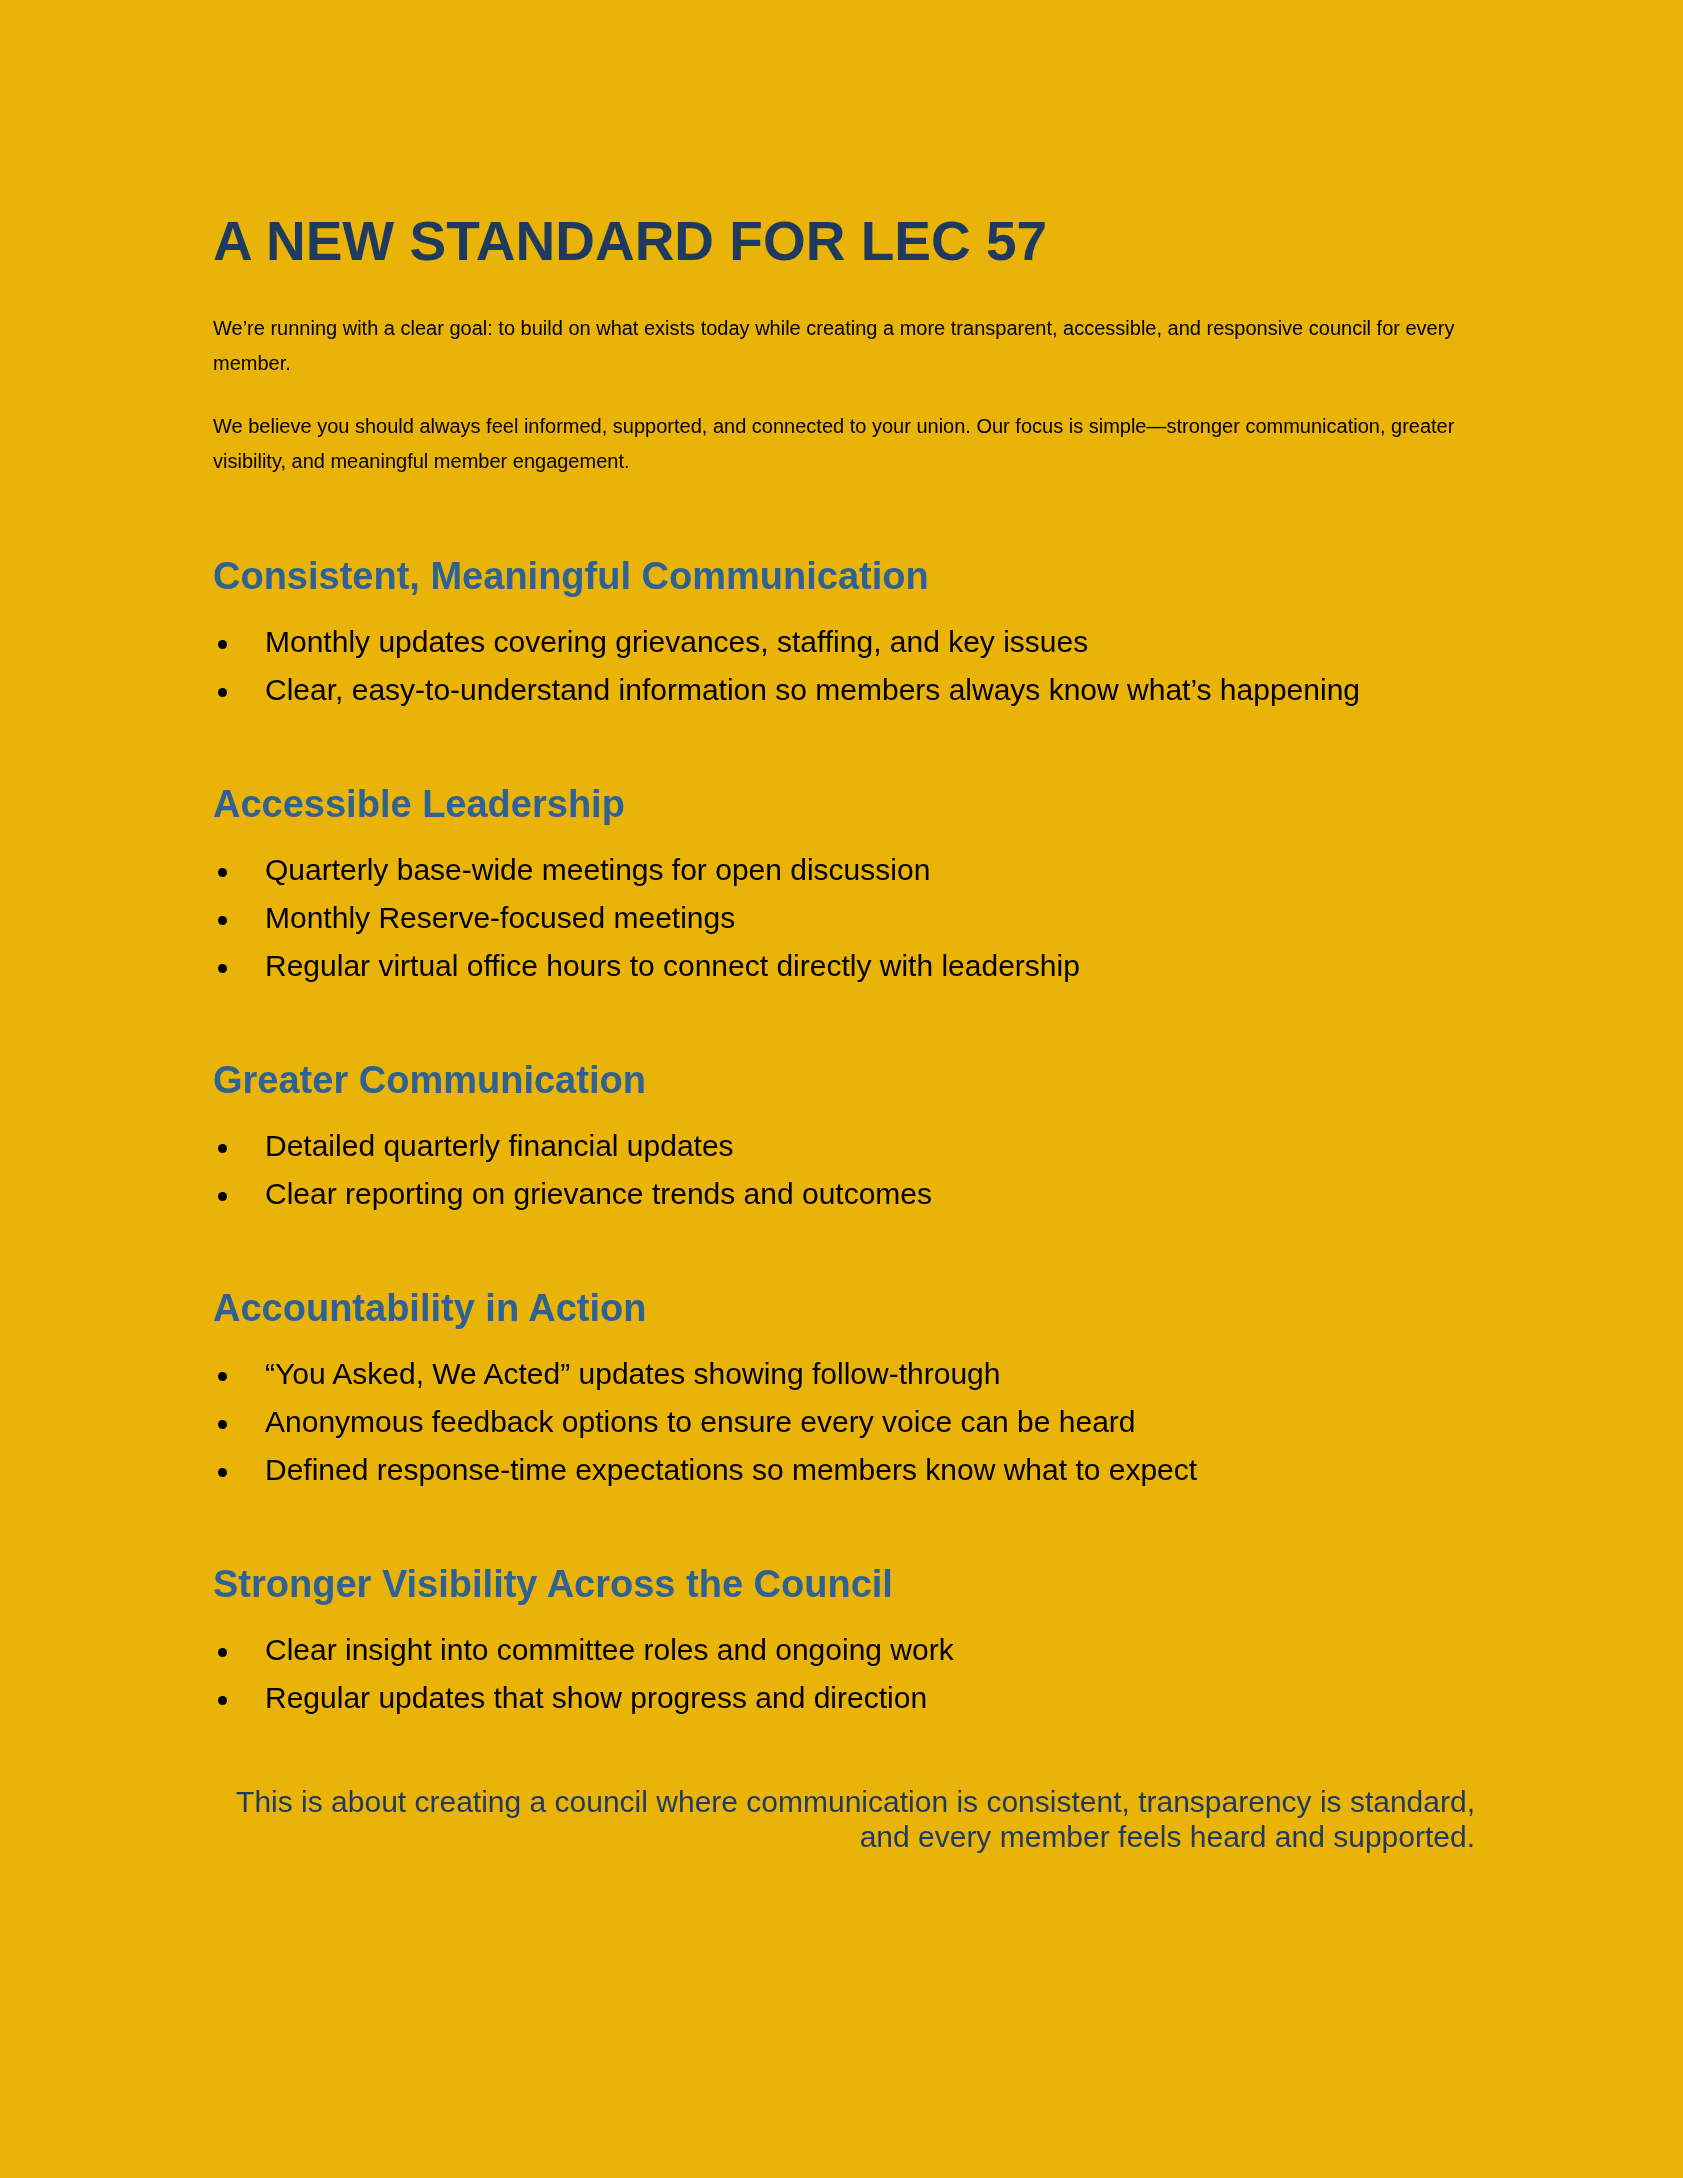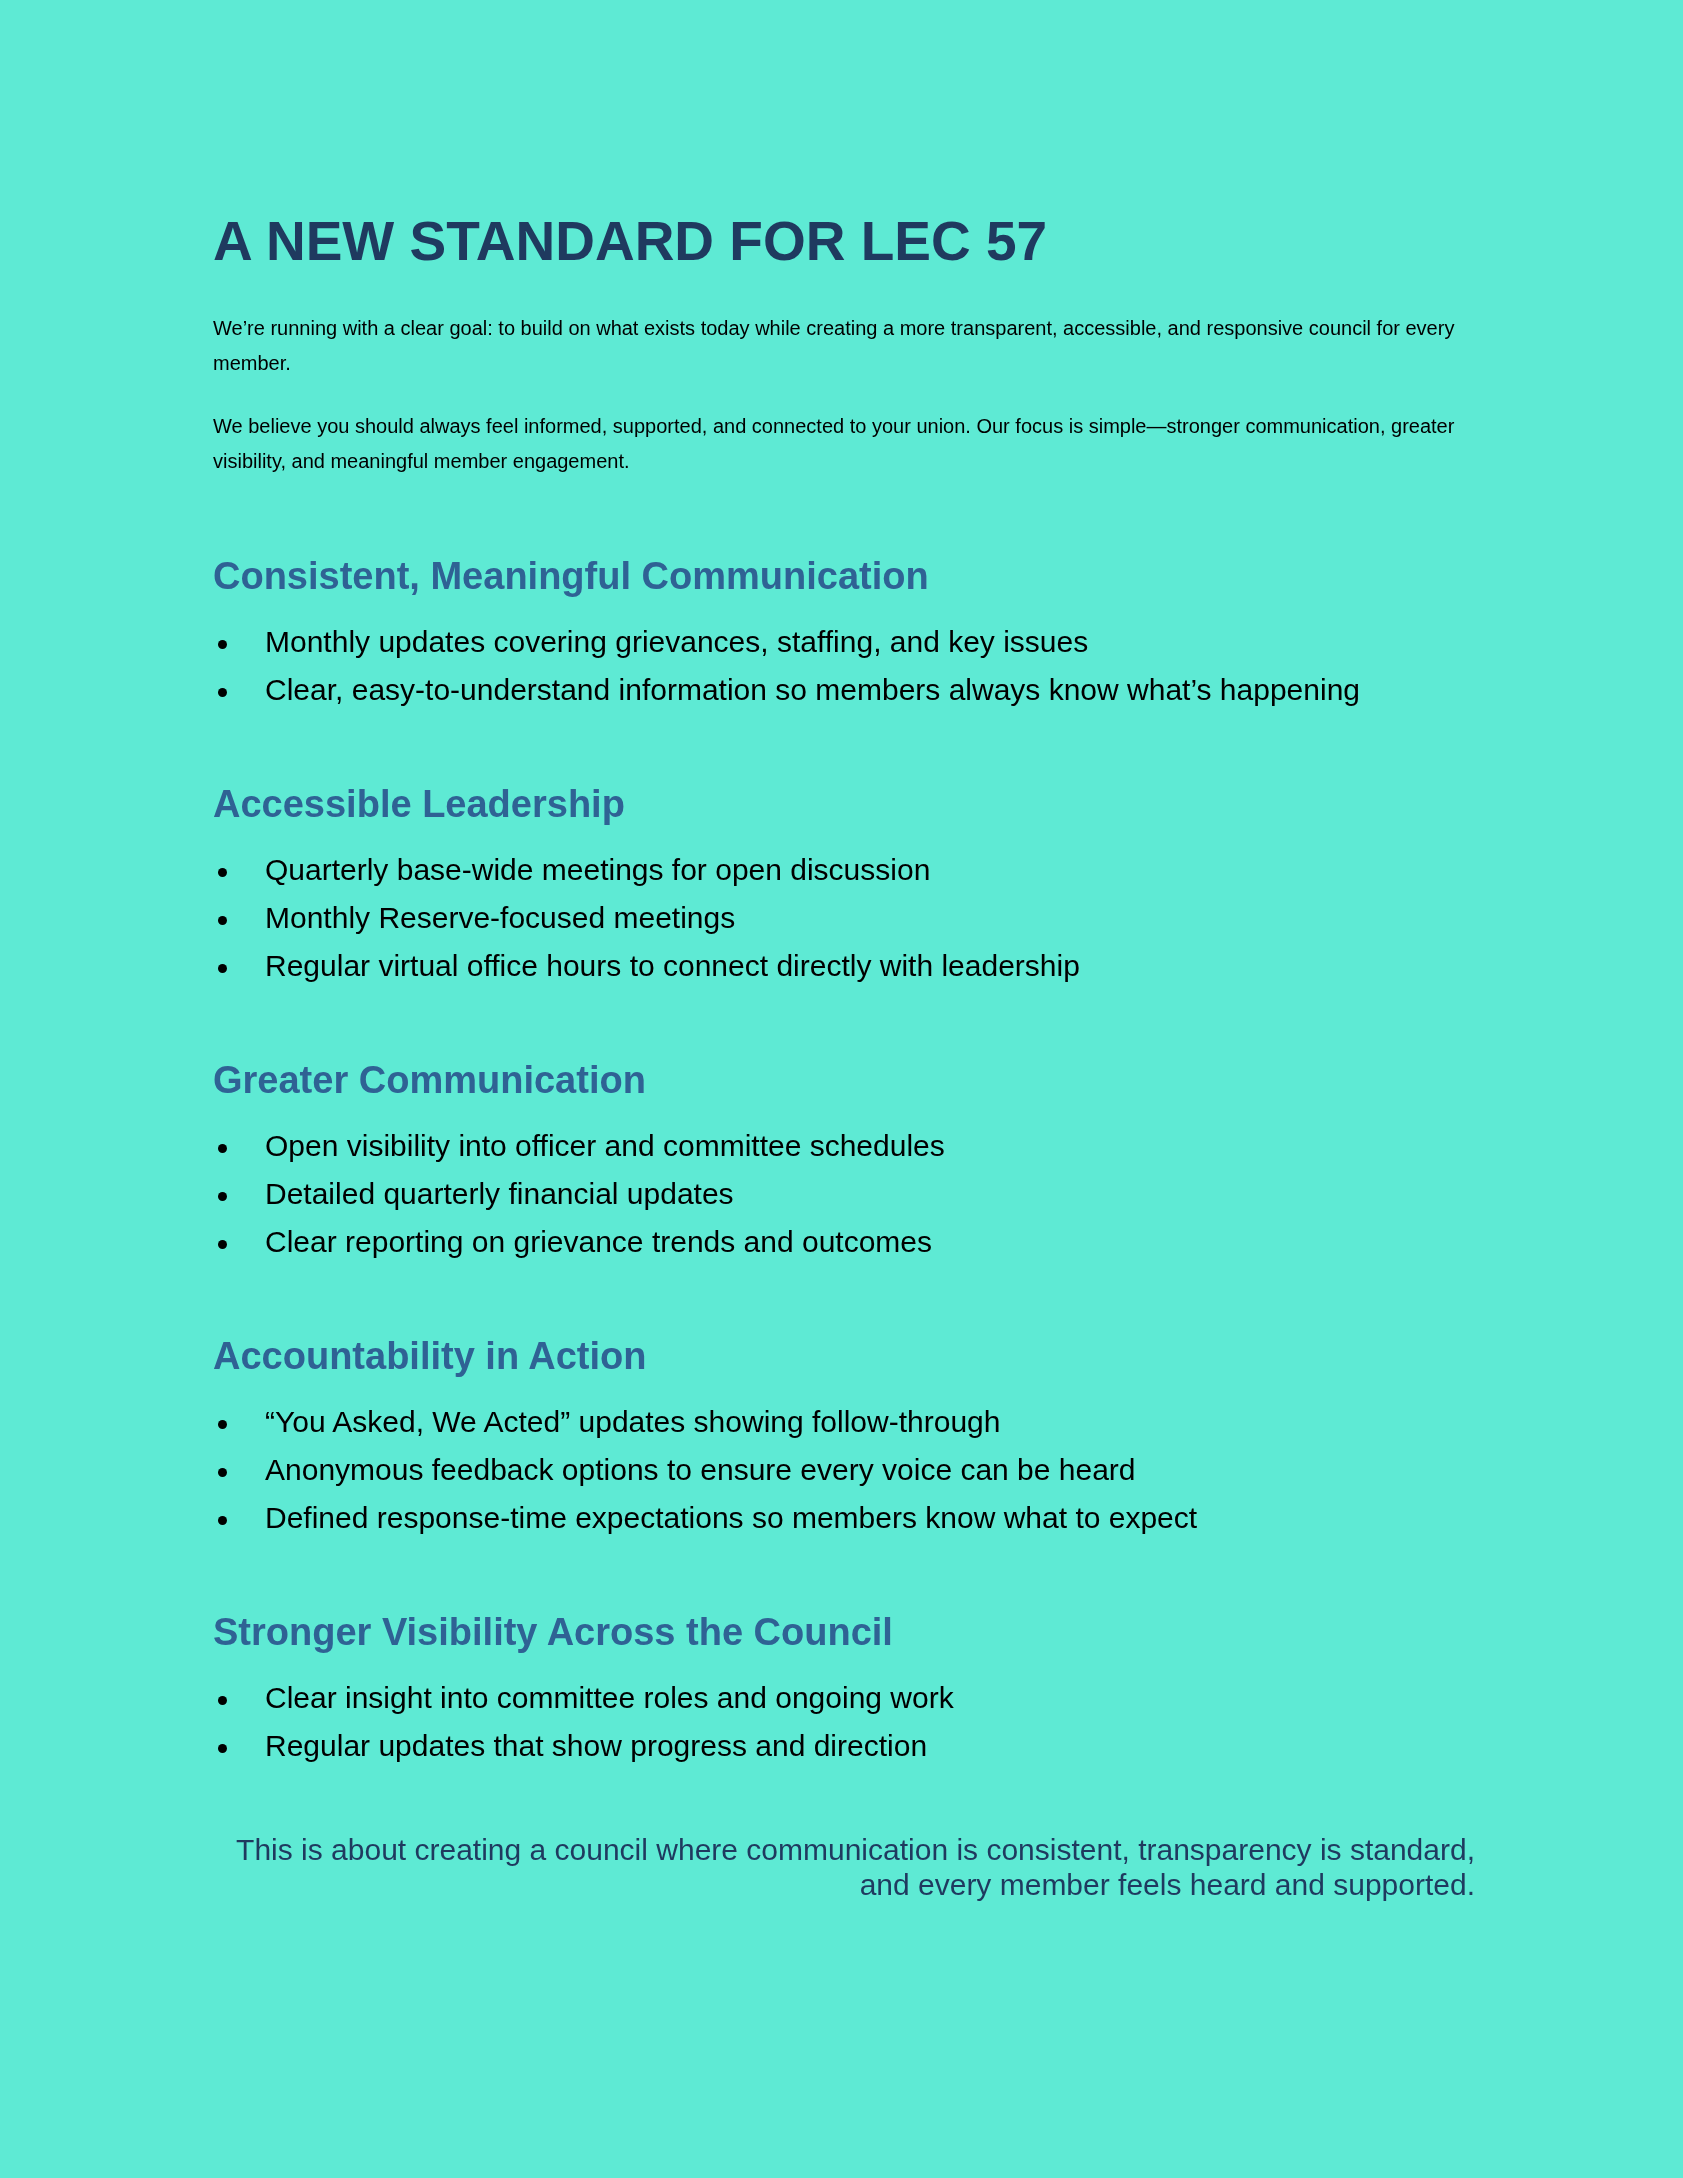--- a/index.html
+++ b/index.html
@@ -6,21 +6,21 @@
   html, body {
     margin: 0;
     padding: 0;
     background: #ffffff;
   }
   .page {
     position: relative;
     width: 1683px;
     height: 2178px;
     box-sizing: border-box;
-    background: #5eead4;
+    background: #eab308;
     padding: 210px 208px 0 213px;
     font-family: "Liberation Sans", "DejaVu Sans", sans-serif;
     color: #000000;
     overflow: hidden;
   }
   h1.doc-title {
     font-size: 55px;
     line-height: 1.15;
     font-weight: bold;
     margin: 0 0 38px 0;
@@ -107,24 +107,20 @@
         <span>Regular virtual office hours to connect directly with leadership</span>
       </li>
     </ul>
   </section>
 
   <section class="doc-section">
     <h2 class="section-heading" style="color: rgb(47, 98, 148);">Greater Communication</h2>
     <ul class="bullet-list">
       <li class="bullet-item">
         <span class="bullet-dot"></span>
-        <span>Open visibility into officer and committee schedules</span>
-      </li>
-      <li class="bullet-item">
-        <span class="bullet-dot"></span>
         <span>Detailed quarterly financial updates</span>
       </li>
       <li class="bullet-item">
         <span class="bullet-dot"></span>
         <span>Clear reporting on grievance trends and outcomes</span>
       </li>
     </ul>
   </section>
 
   <section class="doc-section">

